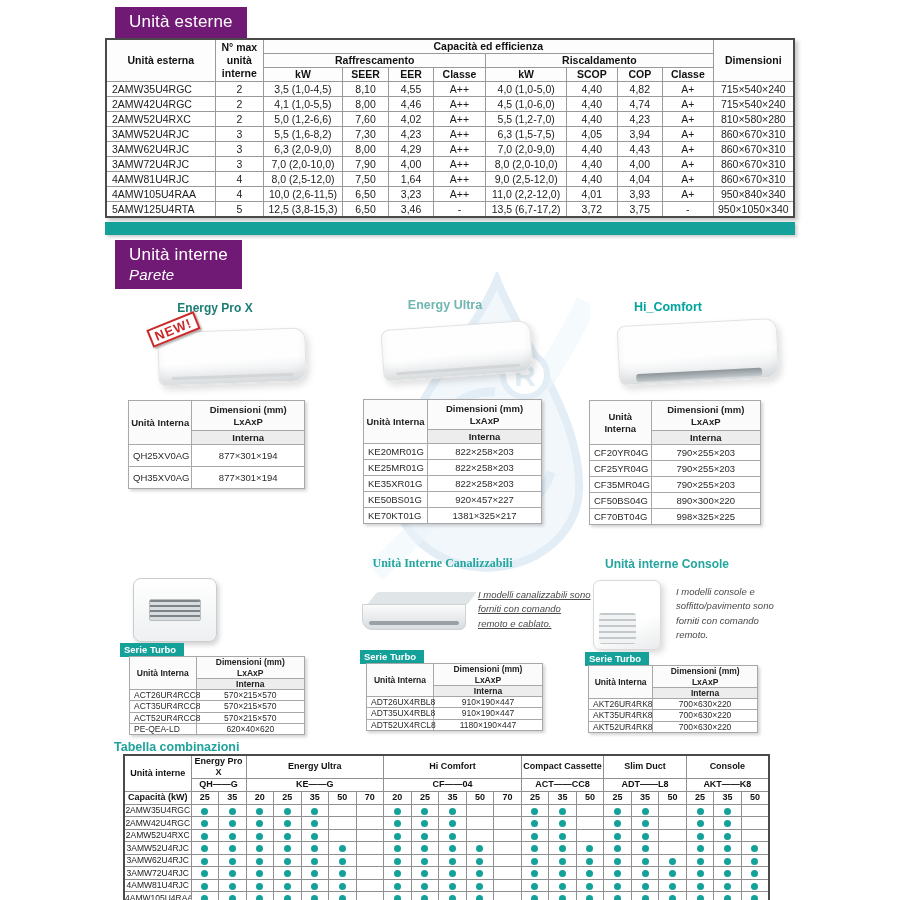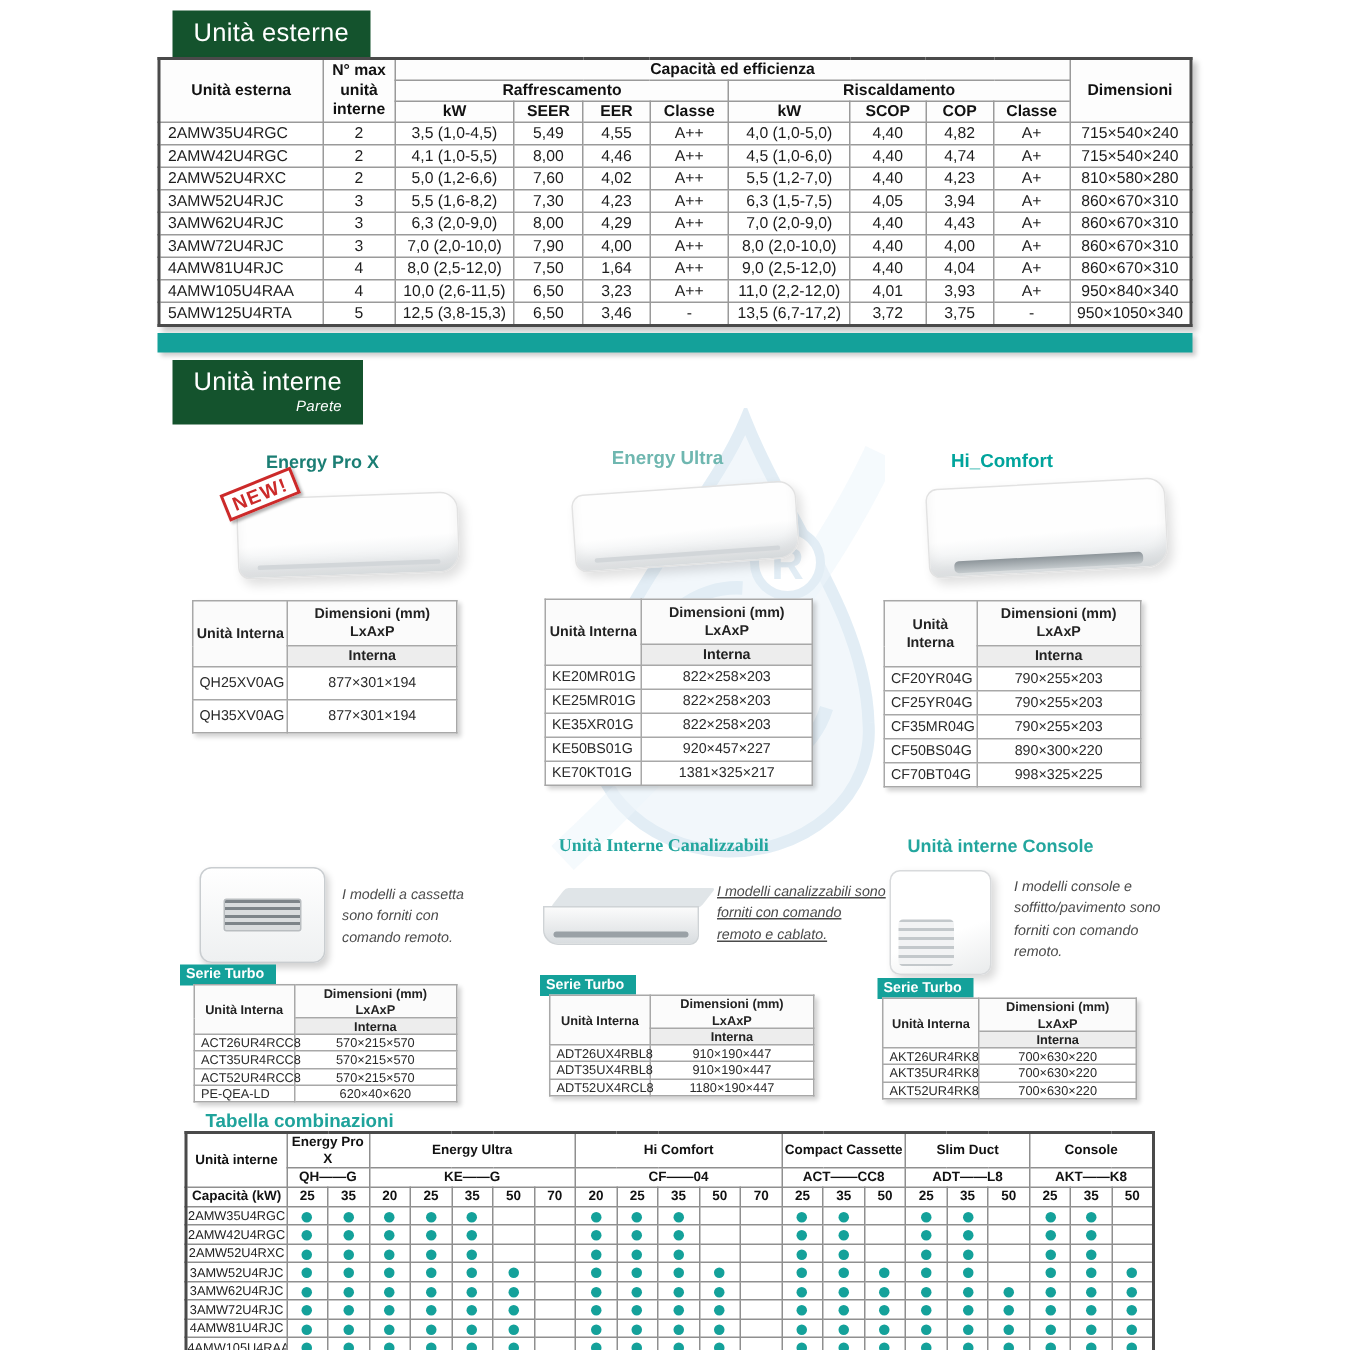--- a/index.html
+++ b/index.html
@@ -5,24 +5,24 @@
   * { box-sizing: border-box; margin: 0; padding: 0; }
   html,body { background:#ffffff; }
   #canvas {
     position: relative; width: 900px; height: 900px; background:#fff;
     font-family: "Liberation Sans", sans-serif; overflow: hidden; color:#222;
   }
   .abs { position: absolute; }
 
   
   .banner {
-    background: #14532d; color:#fff; padding: 5px 14px 6px 14px;
+    background: #701a75; color:#fff; padding: 5px 14px 6px 14px;
     font-size: 17px; letter-spacing: .2px;
   }
-  .banner .sub { display:block; text-align:right; font-style: italic; font-size: 10px; margin-top: 1px; }
+  .banner .sub { display:block; text-align:left; font-style: italic; font-size: 15px; margin-top: 1px; }
   .teal-bar { background:#14a19a; height: 13px; box-shadow: 2px 2px 3px rgba(0,0,0,.2); }
 
   
   table { border-collapse: collapse; table-layout: fixed; background:#fff; }
   .spec-table { border: 2px solid #4a4a4a; box-shadow: 3px 3px 4px rgba(0,0,0,.22); }
   .spec-table th, .spec-table td {
     border: 1px solid #9a9a9a; text-align: center; padding: 0 2px;
     font-size: 10.5px; line-height: 1.25; overflow: hidden;
   }
   .spec-table th { font-weight: bold; color:#111; background:#fdfdfd; }
@@ -153,21 +153,21 @@
         <th>SCOP</th>
         <th>COP</th>
         <th>Classe</th>
       </tr>
     </thead>
     <tbody>
         <tr>
           <td class="left">2AMW35U4RGC</td>
           <td class="">2</td>
           <td class="">3,5 (1,0-4,5)</td>
-          <td class="">5,49</td>
+          <td class="">8,10</td>
           <td class="">4,55</td>
           <td class="">A++</td>
           <td class="">4,0 (1,0-5,0)</td>
           <td class="">4,40</td>
           <td class="">4,82</td>
           <td class="">A+</td>
           <td class="">715×540×240</td>
         </tr>
         <tr>
           <td class="left">2AMW42U4RGC</td>
@@ -404,21 +404,20 @@
           <td class="left">CF70BT04G</td>
           <td>998×325×225</td>
         </tr>
       </tbody>
   </table>
 
   <div class="cassette" style="left:133px; top:578px; width:84px; height:64px;">
     <div class="lid"></div>
     <div class="grille"></div>
   </div>
-  <div class="abs note" style="left:228px; top:590px; width:92px;">I modelli a cassetta sono forniti con comando remoto.</div>
   <div class="abs serie-tag" style="left:120px; top:643px;">Serie Turbo</div>
   <table class="abs dim-table dense rows-dense" style="left:129px; top:656px; width:176px;">
     <colgroup>
         <col style="width:38%">
         <col>
       </colgroup>
     <thead>
       <tr>
         <th rowspan="2">Unità Interna</th>
         <th class="dim-main">
@@ -522,21 +521,21 @@
           <td class="left">AKT35UR4RK8</td>
           <td>700×630×220</td>
         </tr>
         <tr>
           <td class="left">AKT52UR4RK8</td>
           <td>700×630×220</td>
         </tr>
       </tbody>
   </table>
 
-  <div class="abs combo-title" style="left:137px; top:740px;">Tabella combinazioni</div>
+  <div class="abs combo-title" style="left:114px; top:740px;">Tabella combinazioni</div>
 
   <table class="abs combo-table" style="left:123px; top:754px; width:647px;">
     <colgroup>
         <col style="width:67px">
         <col>
         <col>
         <col>
         <col>
         <col>
         <col>

